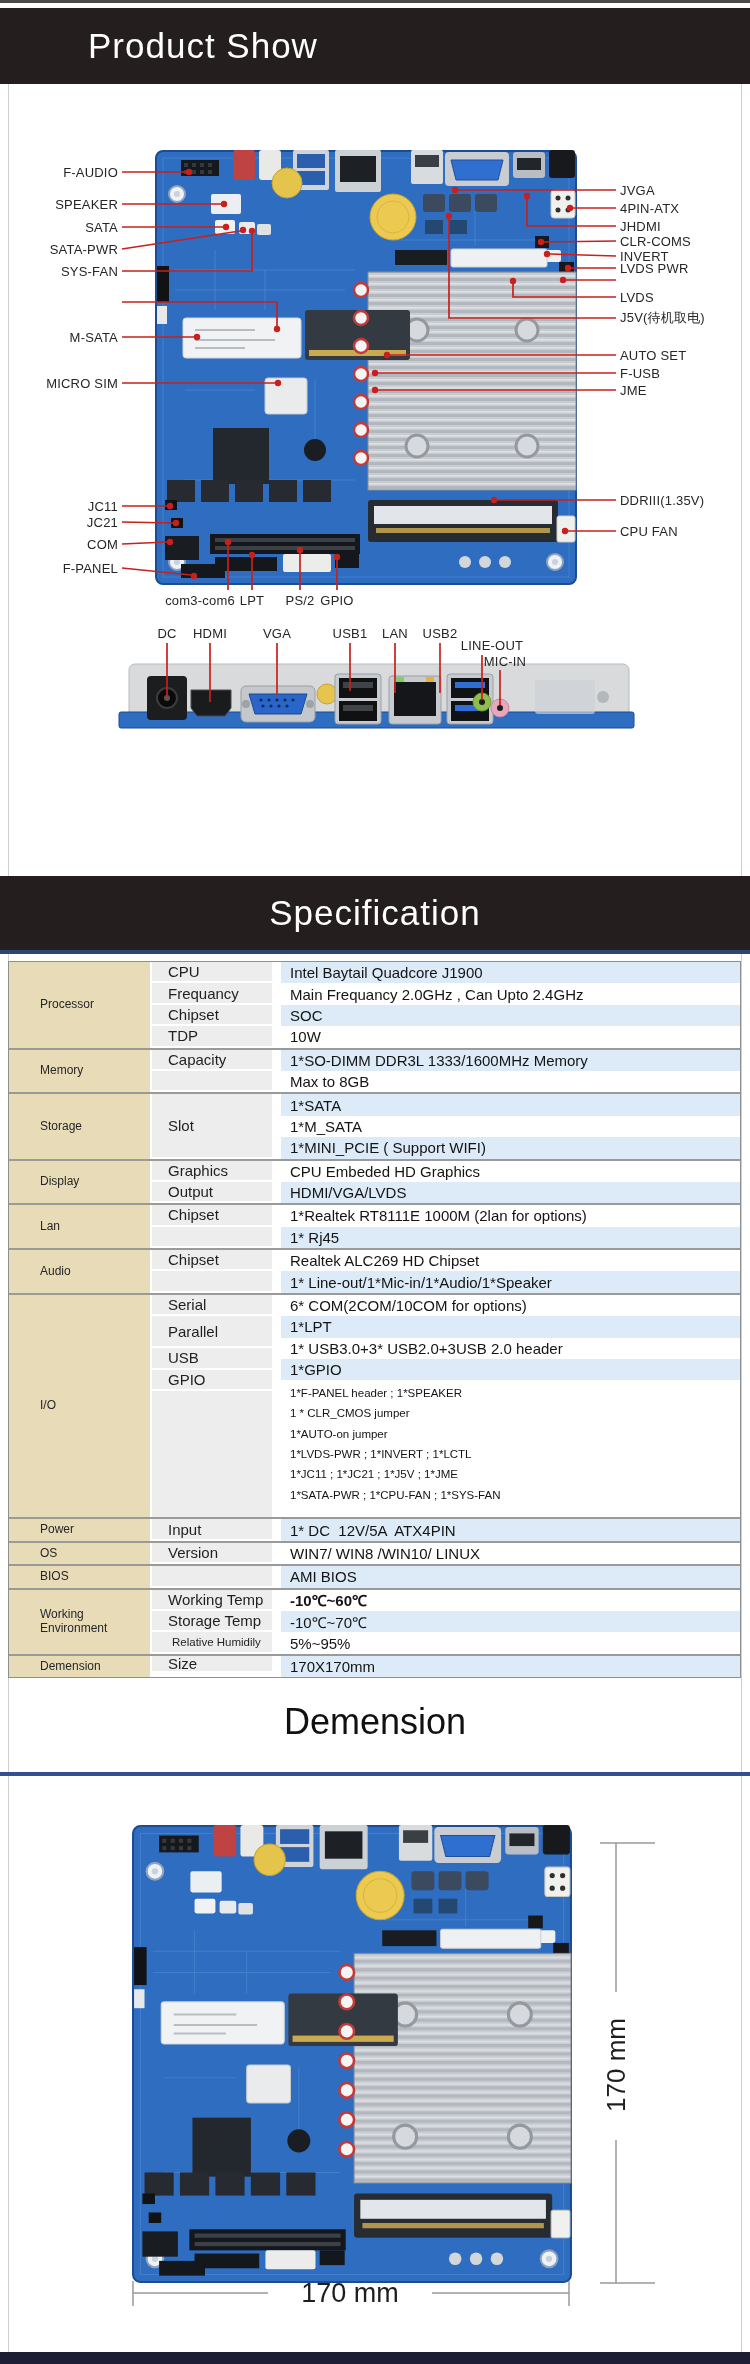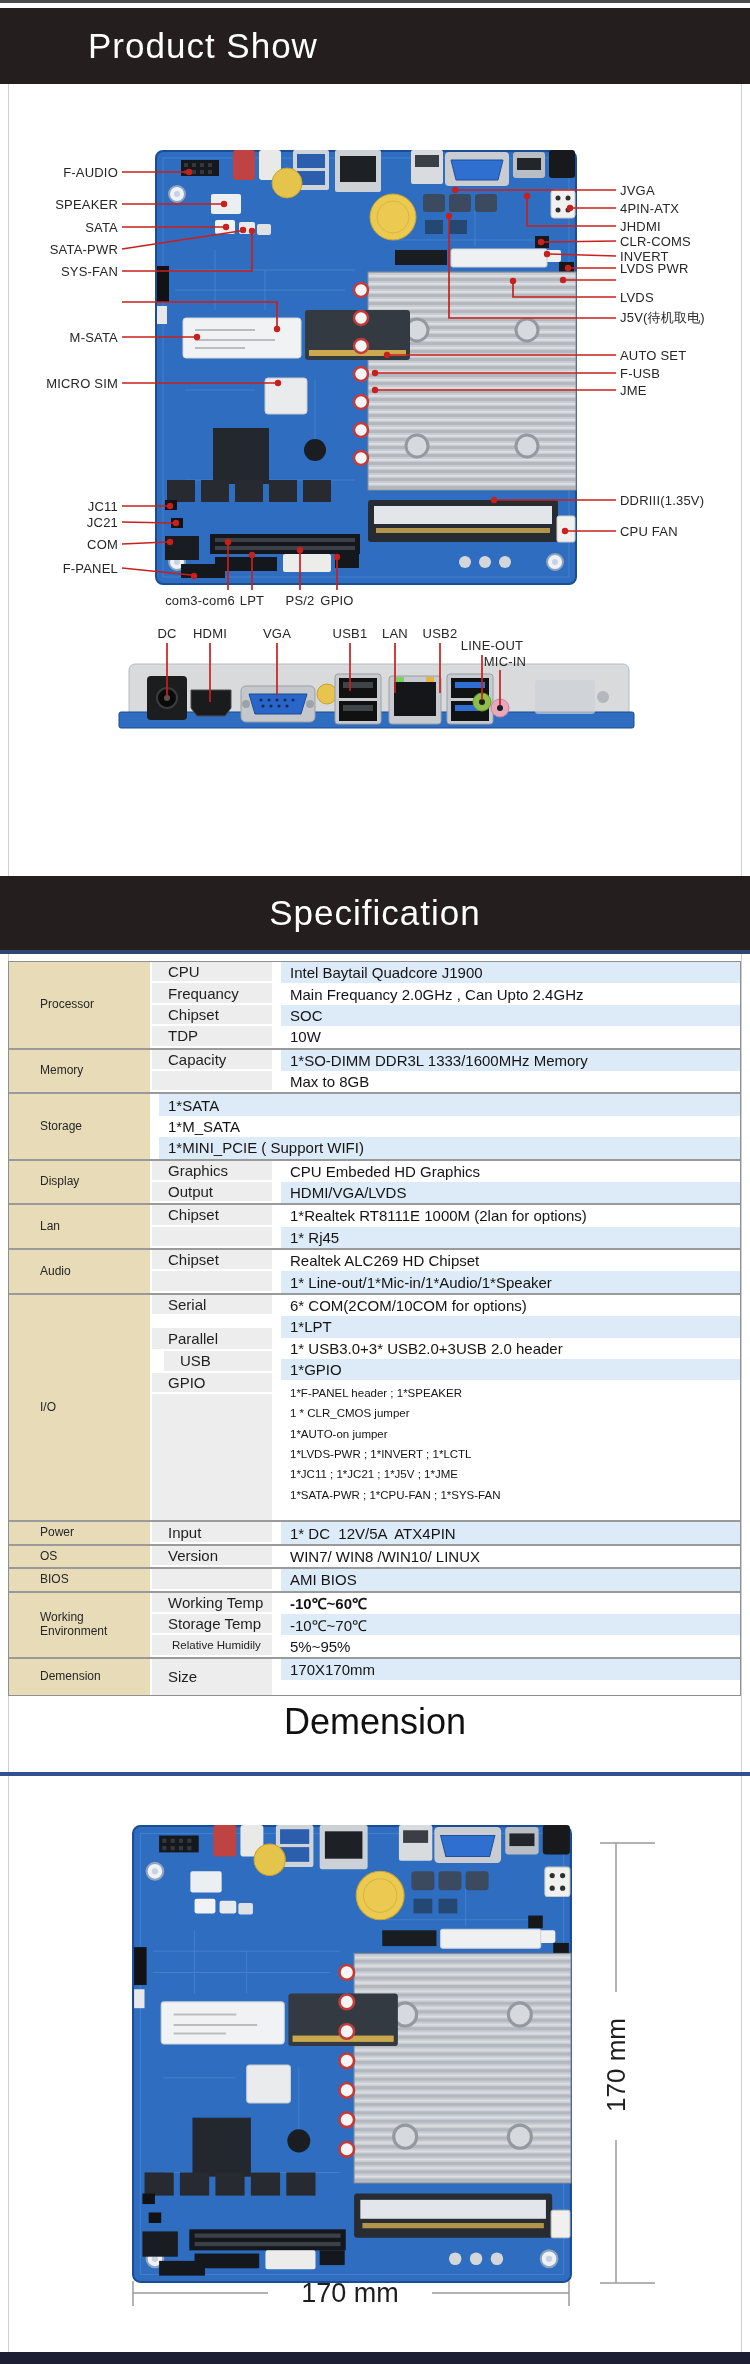--- a/index.html
+++ b/index.html
@@ -273,20 +273,23 @@
           <div class="lbox" style="height: 19.4px;">Capacity</div>
           <div class="lbox" style="height: 19.4px;"></div>
         </div>
         <div class="vals">
           <div class="vcell" style="height: 21.4px; background: rgb(220, 235, 247);">1*SO-DIMM DDR3L 1333/1600MHz Memory</div>
           <div class="vcell" style="height: 21.4px; background: rgb(255, 255, 255);">Max to 8GB</div>
         </div>
       </div>
       <div class="grp">
         <div class="cat">Storage</div>
+        <div class="labs">
+          <div class="lbox" style="height: 62.2px;">Slot</div>
+        </div>
         <div class="vals">
           <div class="vcell" style="height: 21.4px; background: rgb(220, 235, 247);">1*SATA</div>
           <div class="vcell" style="height: 21.4px; background: rgb(255, 255, 255);">1*M_SATA</div>
           <div class="vcell" style="height: 21.4px; background: rgb(220, 235, 247);">1*MINI_PCIE ( Support WIFI)</div>
         </div>
       </div>
       <div class="grp">
         <div class="cat">Display</div>
         <div class="labs">
           <div class="lbox" style="height: 19.4px;">Graphics</div>
@@ -316,22 +319,22 @@
         </div>
         <div class="vals">
           <div class="vcell" style="height: 21.4px; background: rgb(255, 255, 255);">Realtek ALC269 HD Chipset</div>
           <div class="vcell" style="height: 21.4px; background: rgb(220, 235, 247);">1* Line-out/1*Mic-in/1*Audio/1*Speaker</div>
         </div>
       </div>
       <div class="grp">
         <div class="cat">I/O</div>
         <div class="labs">
           <div class="lbox" style="height: 19.4px;">Serial</div>
-          <div class="lbox" style="height: 21px; margin-top: 12px;">Parallel</div>
-          <div class="lbox" style="height: 19.4px; margin-left: 12px;">USB</div>
+          <div class="lbox" style="height: 30px;">Parallel</div>
+          <div class="lbox" style="height: 19.4px;">USB</div>
           <div class="lbox" style="height: 19.4px;">GPIO</div>
           <div class="lbox" style="height: 126.4px;"></div>
         </div>
         <div class="vals">
           <div class="vcell" style="height: 21.4px; background: rgb(255, 255, 255);">6* COM(2COM/10COM for options)</div>
           <div class="vcell" style="height: 21.4px; background: rgb(220, 235, 247);">1*LPT</div>
           <div class="vcell" style="height: 21.4px; background: rgb(255, 255, 255);">1* USB3.0+3* USB2.0+3USB 2.0 header</div>
           <div class="vcell" style="height: 21.4px; background: rgb(220, 235, 247);">1*GPIO</div>
           <div class="vcell vblock" style="height: 128.4px; background: rgb(255, 255, 255);"><div class="vline">1*F-PANEL header ; 1*SPEAKER</div><div class="vline">1 * CLR_CMOS jumper</div><div class="vline">1*AUTO-on jumper</div><div class="vline">1*LVDS-PWR ; 1*INVERT ; 1*LCTL</div><div class="vline">1*JC11 ; 1*JC21 ; 1*J5V ; 1*JME</div><div class="vline">1*SATA-PWR ; 1*CPU-FAN ; 1*SYS-FAN</div></div>
         </div>
@@ -372,21 +375,21 @@
         </div>
         <div class="vals">
           <div class="vcell" style="height: 21.4px; background: rgb(255, 255, 255); font-weight: bold;">-10℃~60℃</div>
           <div class="vcell" style="height: 21.4px; background: rgb(220, 235, 247);">-10℃~70℃</div>
           <div class="vcell" style="height: 21.4px; background: rgb(255, 255, 255);">5%~95%</div>
         </div>
       </div>
       <div class="grp">
         <div class="cat">Demension</div>
         <div class="labs">
-          <div class="lbox" style="height: 36px;">Size</div>
+          <div class="lbox" style="height: 15px;">Size</div>
         </div>
         <div class="vals">
           <div class="vcell" style="height: 21.4px; background: rgb(220, 235, 247);">170X170mm</div>
         </div>
       </div>
     </div>
 
   <div class="abs dimhead">Demension</div>
   <div class="abs navy2"></div>
   <svg class="abs" style="left:132px;top:1825px" width="440" height="458" viewBox="0 0 422 435" preserveAspectRatio="none">

